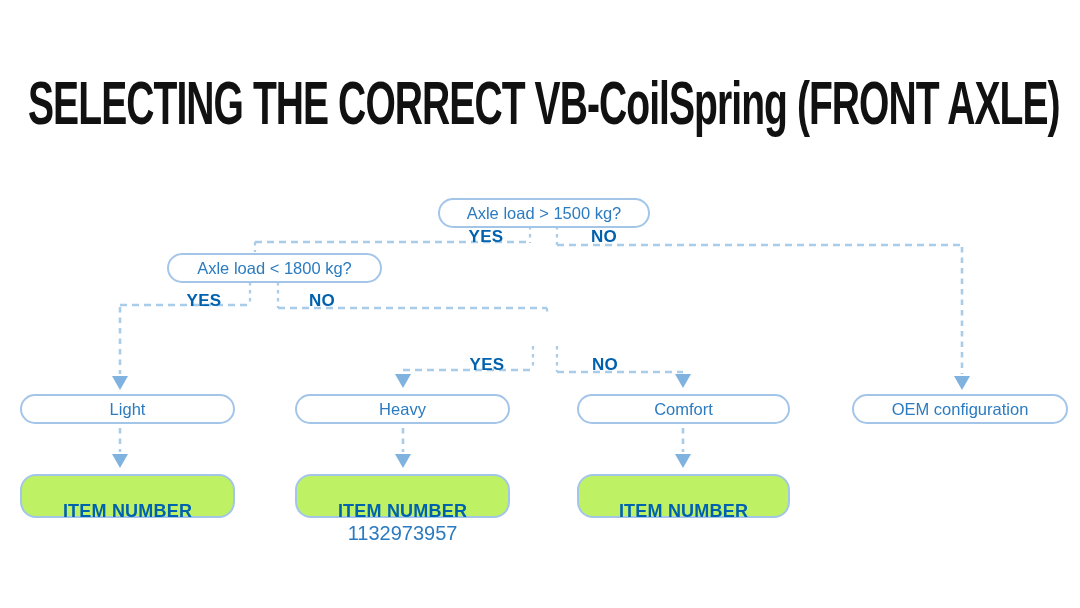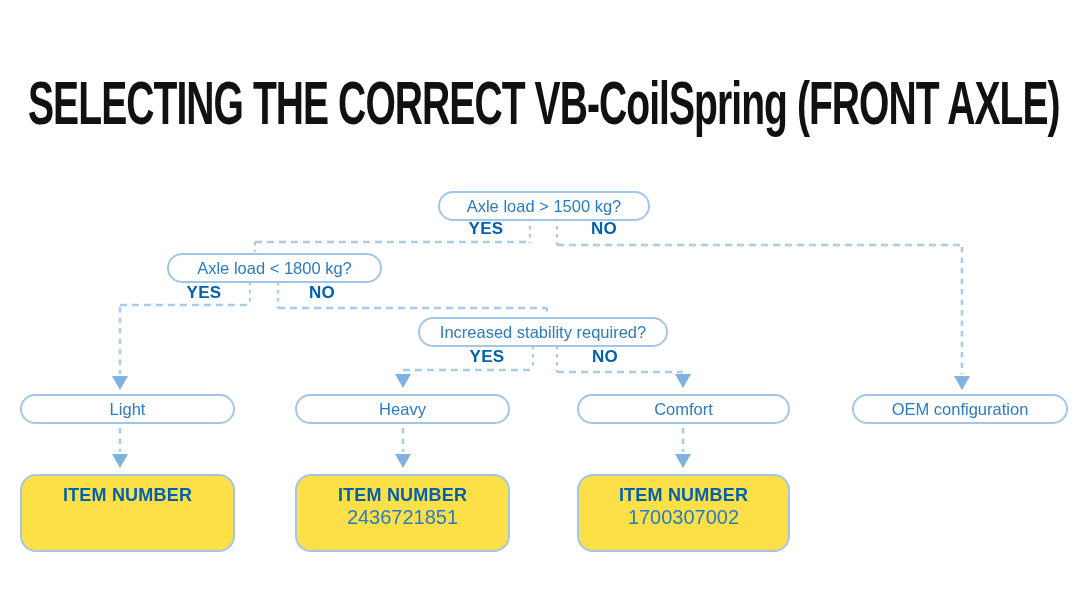--- a/index.html
+++ b/index.html
@@ -20,26 +20,26 @@
   .arrow{fill:var(--arrow,#7fb2df);}
   .pill{
     position:absolute;z-index:2;box-sizing:border-box;height:30px;
     border:2px solid var(--box-border,#a3c6e8);border-radius:16px;background:#fff;
     color:var(--box-text,#2b7bc0);font-size:16.5px;line-height:26px;text-align:center;
     white-space:nowrap;
   }
   .branch{
     position:absolute;z-index:2;width:70px;margin-left:-35px;height:18px;
     color:var(--branch-label,#0061ae);font-size:17px;font-weight:700;
-    text-align:center;letter-spacing:0.3px;
+    text-align:center;letter-spacing:0.3px;margin-top:8px;
   }
   .itembox{
-    position:absolute;z-index:2;box-sizing:border-box;height:78px;top:474px;
-    border:2px solid var(--box-border,#a3c6e8);border-radius:16px;background:#fde047;
-    text-align:center;padding-top:9px;
+    position:absolute;z-index:2;box-sizing:border-box;height:44px;top:474px;
+    border:2px solid var(--box-border,#a3c6e8);border-radius:16px;background:#bef264;
+    text-align:center;padding-top:25px;
   }
   .itembox .head{
     color:var(--branch-label,#0061ae);font-size:18px;font-weight:700;line-height:20px;
     letter-spacing:0.2px;
   }
   .itembox .num{
     color:var(--box-text,#2b7bc0);font-size:20px;line-height:24px;
   }
 </style>
 </head>
@@ -78,42 +78,40 @@
     <polygon class="arrow" points="675,374 691,374 683,388"></polygon>
 
     <path class="dashv" d="M120 428 L120 452"></path>
     <polygon class="arrow" points="112,454 128,454 120,468"></polygon>
     <path class="dashv" d="M403 428 L403 452"></path>
     <polygon class="arrow" points="395,454 411,454 403,468"></polygon>
     <path class="dashv" d="M683 428 L683 452"></path>
     <polygon class="arrow" points="675,454 691,454 683,468"></polygon>
   </svg>
 
-  <div class="pill" style="left:438px;top:191px;width:212px;">Axle load &gt; 1500 kg?</div>
+  <div class="pill" style="left:438px;top:198px;width:212px;">Axle load &gt; 1500 kg?</div>
   <div class="branch" style="left:486px;top:219px;">YES</div>
   <div class="branch" style="left:604px;top:219px;">NO</div>
 
   <div class="pill" style="left:167px;top:253px;width:215px;">Axle load &lt; 1800 kg?</div>
   <div class="branch" style="left:204px;top:283px;">YES</div>
   <div class="branch" style="left:322px;top:283px;">NO</div>
 
-  <div class="pill" style="left:418px;top:317px;width:250px;">Increased stability required?</div>
   <div class="branch" style="left:487px;top:347px;">YES</div>
   <div class="branch" style="left:605px;top:347px;">NO</div>
 
   <div class="pill" style="left:20px;top:394px;width:215px;">Light</div>
   <div class="pill" style="left:295px;top:394px;width:215px;">Heavy</div>
   <div class="pill" style="left:577px;top:394px;width:213px;">Comfort</div>
   <div class="pill" style="left:852px;top:394px;width:216px;">OEM configuration</div>
 
   <div class="itembox" style="left:20px;width:215px;">
     <div class="head">ITEM NUMBER</div>
   </div>
   <div class="itembox" style="left:295px;width:215px;">
     <div class="head">ITEM NUMBER</div>
-    <div class="num">2436721851</div>
+    <div class="num">1132973957</div>
   </div>
   <div class="itembox" style="left:577px;width:213px;">
     <div class="head">ITEM NUMBER</div>
-    <div class="num">1700307002</div>
   </div>
 
 </div>
 
 </body></html>

